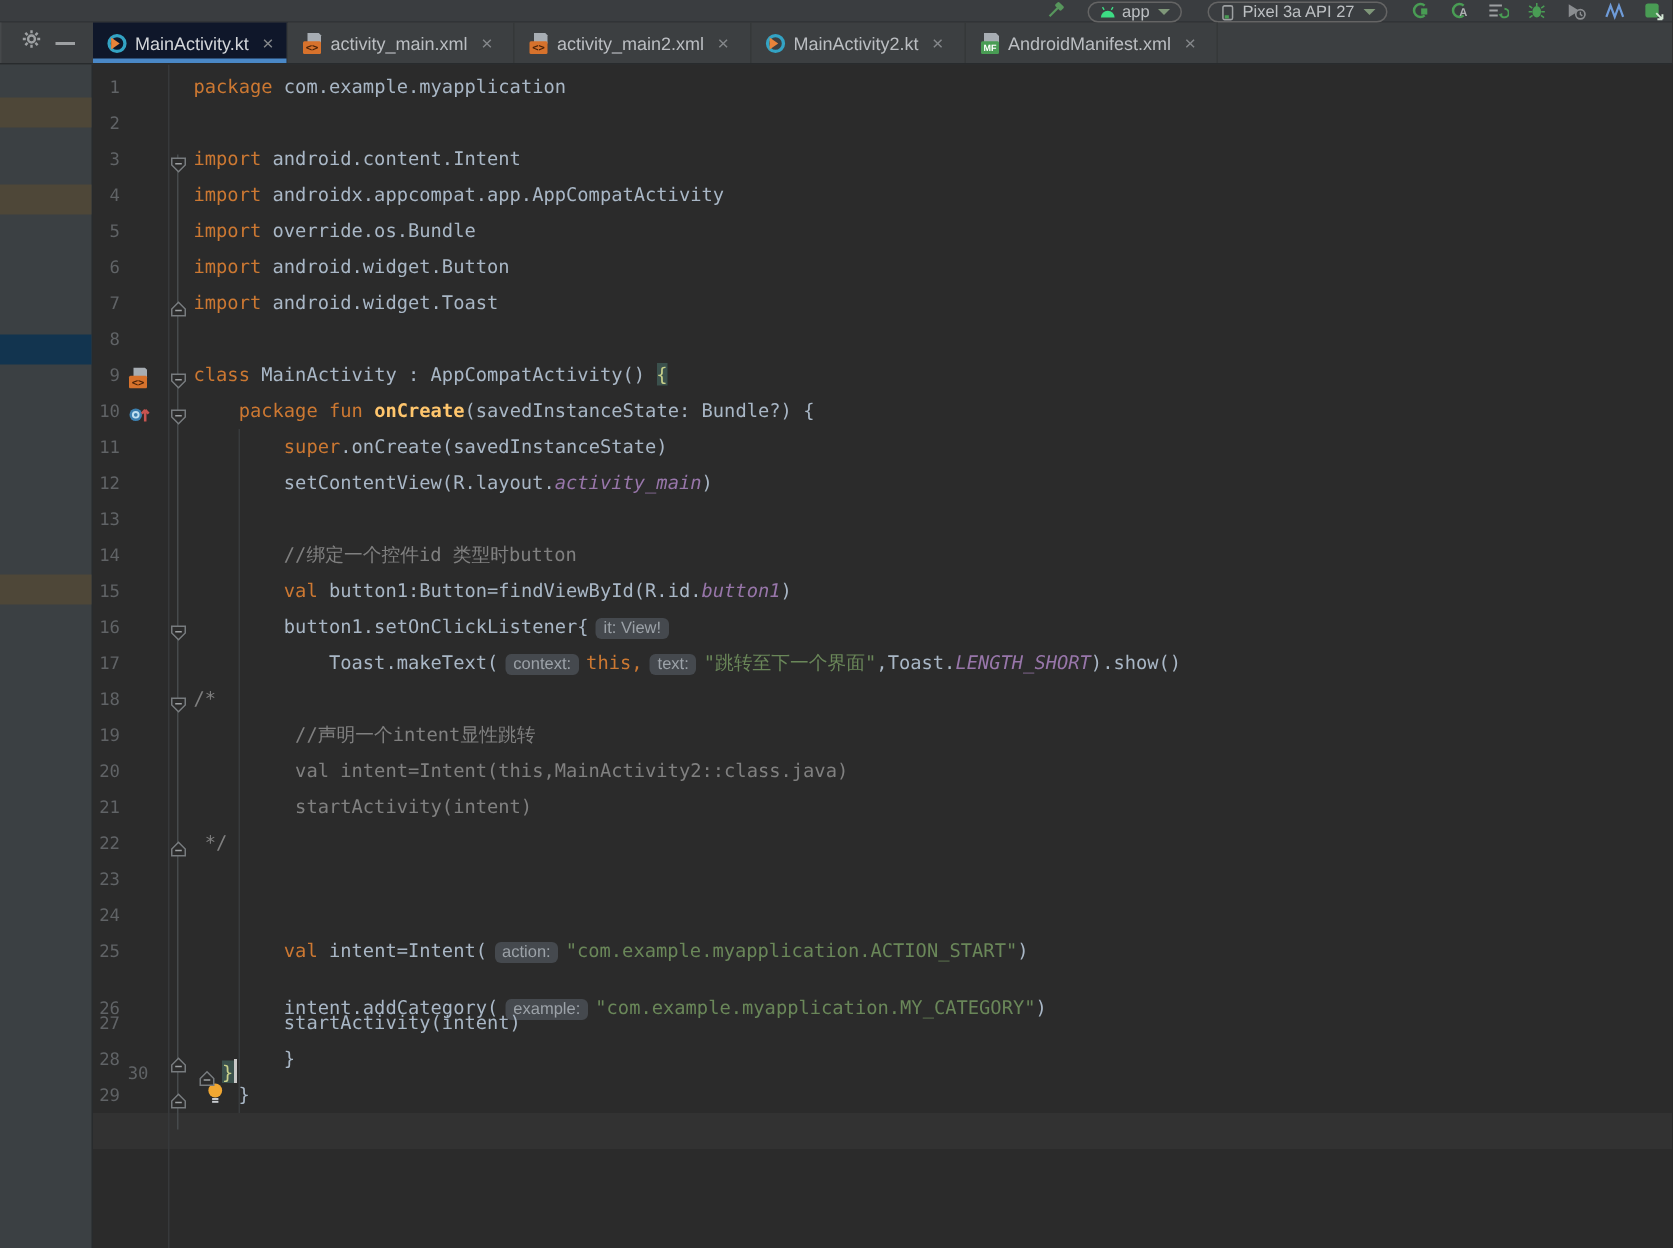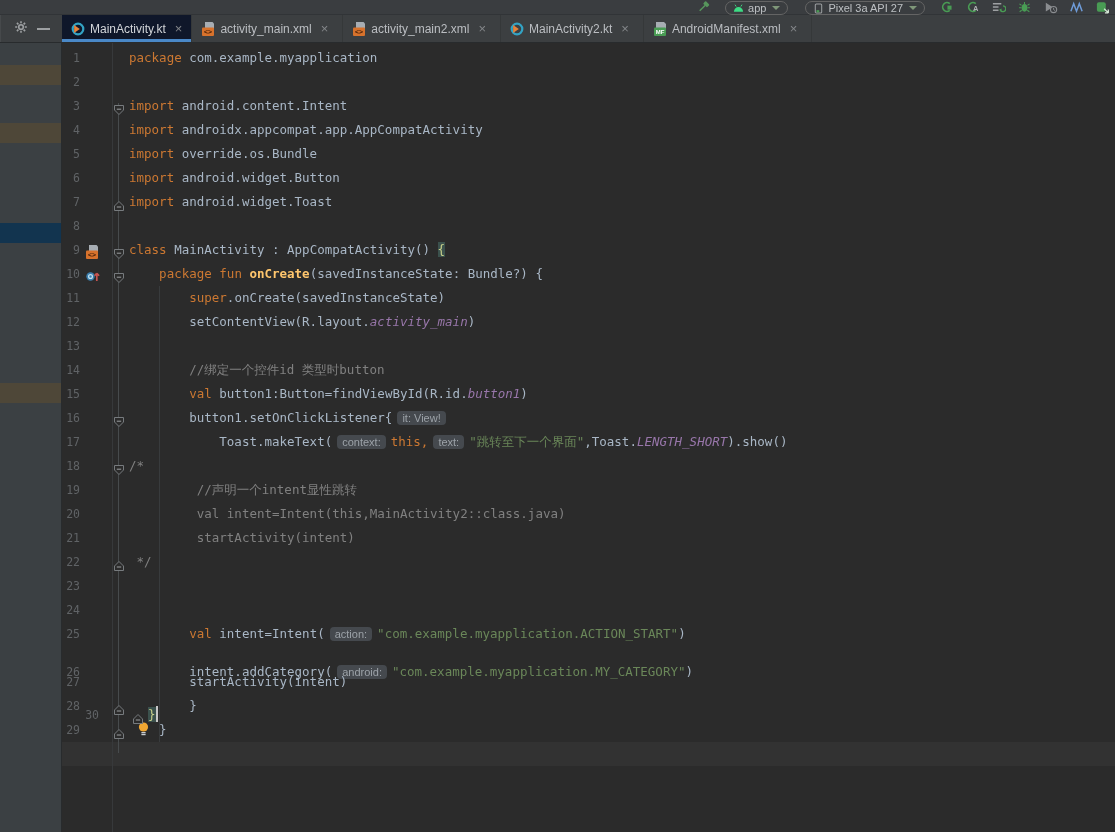--- a/index.html
+++ b/index.html
@@ -347,21 +347,21 @@
         </div>
         <div class="crow" style="top: 555px;">
           <span class="ln">24</span>
         </div>
         <div class="crow" style="top: 579px;">
           <span class="ln">25</span>
           <span class="ctext"><span class="td">        </span><span class="tk">val</span><span class="td"> intent=Intent(</span><span class="hint">action:</span><span class="ts">"com.example.myapplication.ACTION_START"</span><span class="td">)</span></span>
         </div>
         <div class="crow" style="top: 617px;">
           <span class="ln">26</span>
-          <span class="ctext"><span class="td">        intent.addCategory(</span><span class="hint">android:</span><span class="ts">"com.example.myapplication.MY_CATEGORY"</span><span class="td">)</span></span>
+          <span class="ctext"><span class="td">        intent.addCategory(</span><span class="hint">example:</span><span class="ts">"com.example.myapplication.MY_CATEGORY"</span><span class="td">)</span></span>
         </div>
         <div class="crow" style="top: 627px; text-decoration: underline;">
           <span class="ln">27</span>
           <span class="ctext"><span class="td">        startActivity(intent)</span></span>
         </div>
         <div class="crow" style="top: 651px;">
           <span class="ln">28</span>
           <span class="fold"><svg width="12" height="12" viewBox="0 0 12 12">
               <path d="M6 1.5 l4.5 4.5 v4.5 h-9 V6 z" fill="#2B2B2B" stroke="#777B7E"></path>
               <path d="M3.8 7 h4.4" stroke="#9DA0A2"></path>

